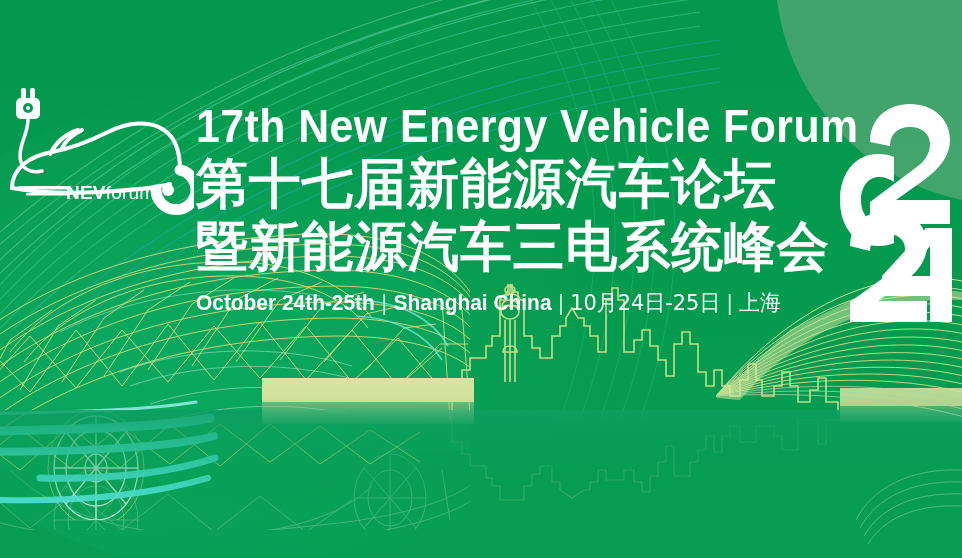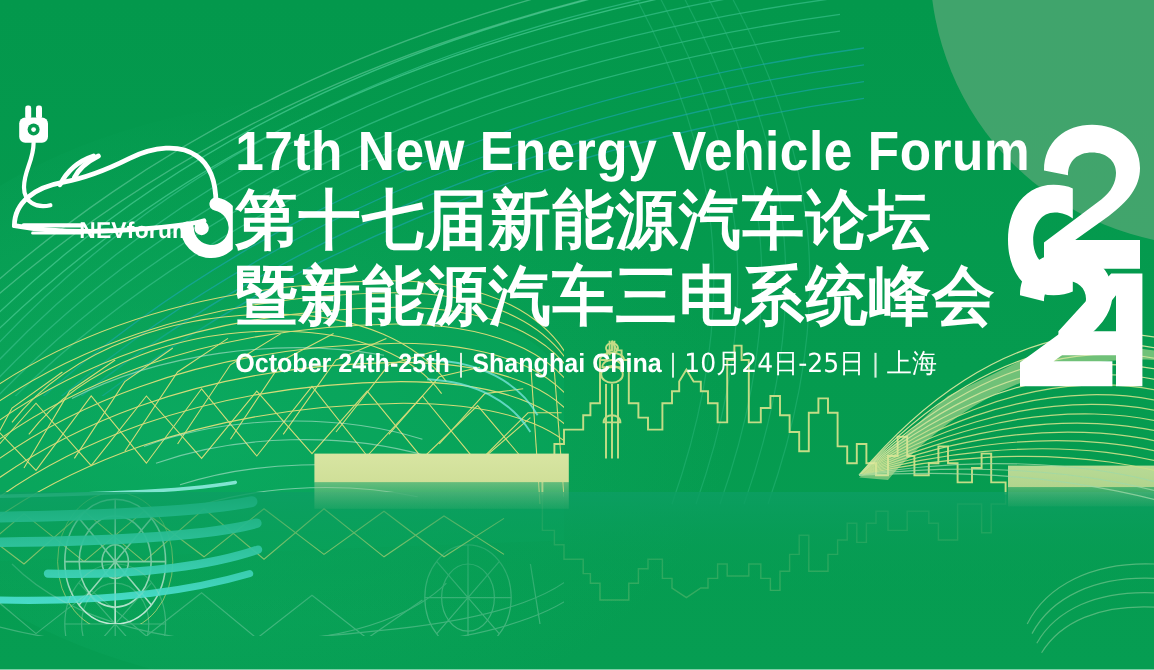--- a/index.html
+++ b/index.html
@@ -37,21 +37,21 @@
     top: 182px;
     font-size: 19px;
     letter-spacing: 0.2px;
     color: #ffffff;
     white-space: nowrap;
   }
   #logo-label .nev {
     font-weight: bold;
   }
   #logo-label .forum {
-    font-weight: bold;
+    font-weight: normal;
   }
 
   
   #title-block {
     position: absolute;
     left: 196px;
     top: 100px;
     width: 650px;
   }
   .title-en {

